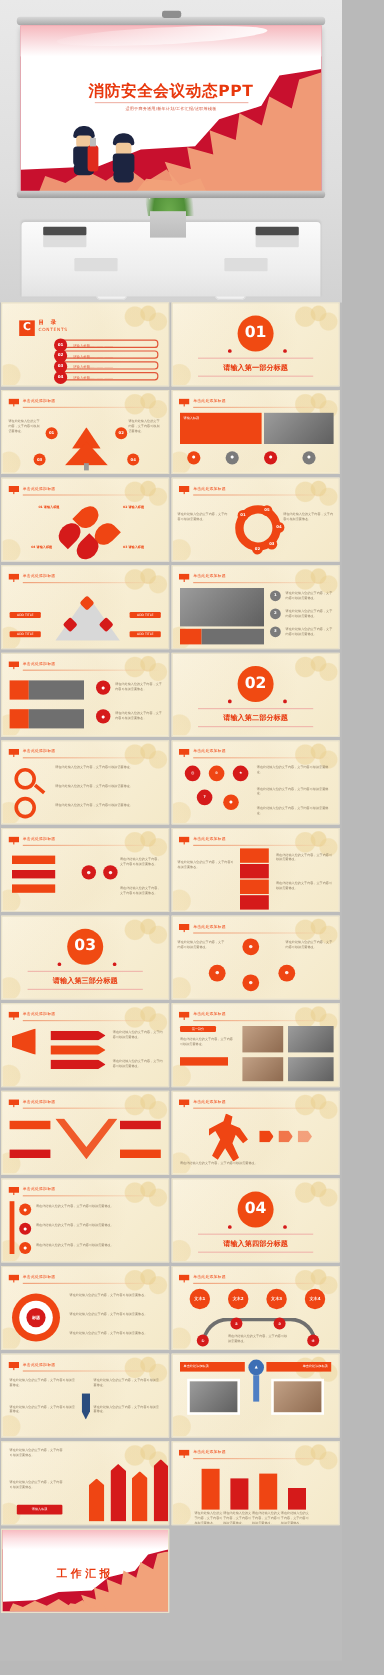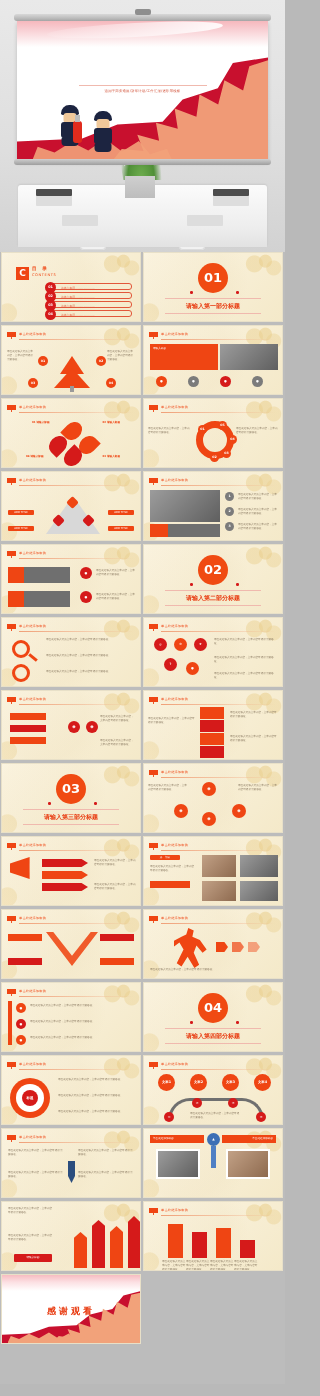--- a/index.html
+++ b/index.html
@@ -235,20 +235,21 @@
           <div class="legs"></div>
       </div>
       <div class="exting"></div>
       <div class="ff ff2">
         <div class="helmet"></div>
           <div class="face"></div>
           <div class="suit"></div>
           <div class="legs"></div>
       </div>
 
+      <div class="sc-title">消防安全会议动态PPT</div>
       <div class="sc-sub">适用于商务通用/新年计划/工作汇报/述职等模板</div>
     </div>
     <div class="screen-foot"></div>
   </div>
 
   <div class="grid">
 
     <div class="slide">
       <div class="toc-c">C</div>
       <div class="toc-cn">目 录</div>
@@ -639,19 +640,19 @@
       <div class="cap" style="left:66px; top:58px; width:24px;">请在此处输入您的文字内容，文字内容可根据需要修改。</div>
       <div class="cap" style="left:90px; top:58px; width:24px;">请在此处输入您的文字内容，文字内容可根据需要修改。</div>
     </div>
 
     <div class="slide">
       <div class="close-bg"></div>
       <div class="close-white"></div>
       <div class="close-wave"></div>
       <div class="close-flame"></div>
       <div class="close-flame2"></div>
-      <div class="thanks">感谢观看</div>
+      <div class="thanks">工作汇报</div>
     </div>
 
   </div>
 
   <div class="bottombar"></div>
 </div>
 
 </body></html>

